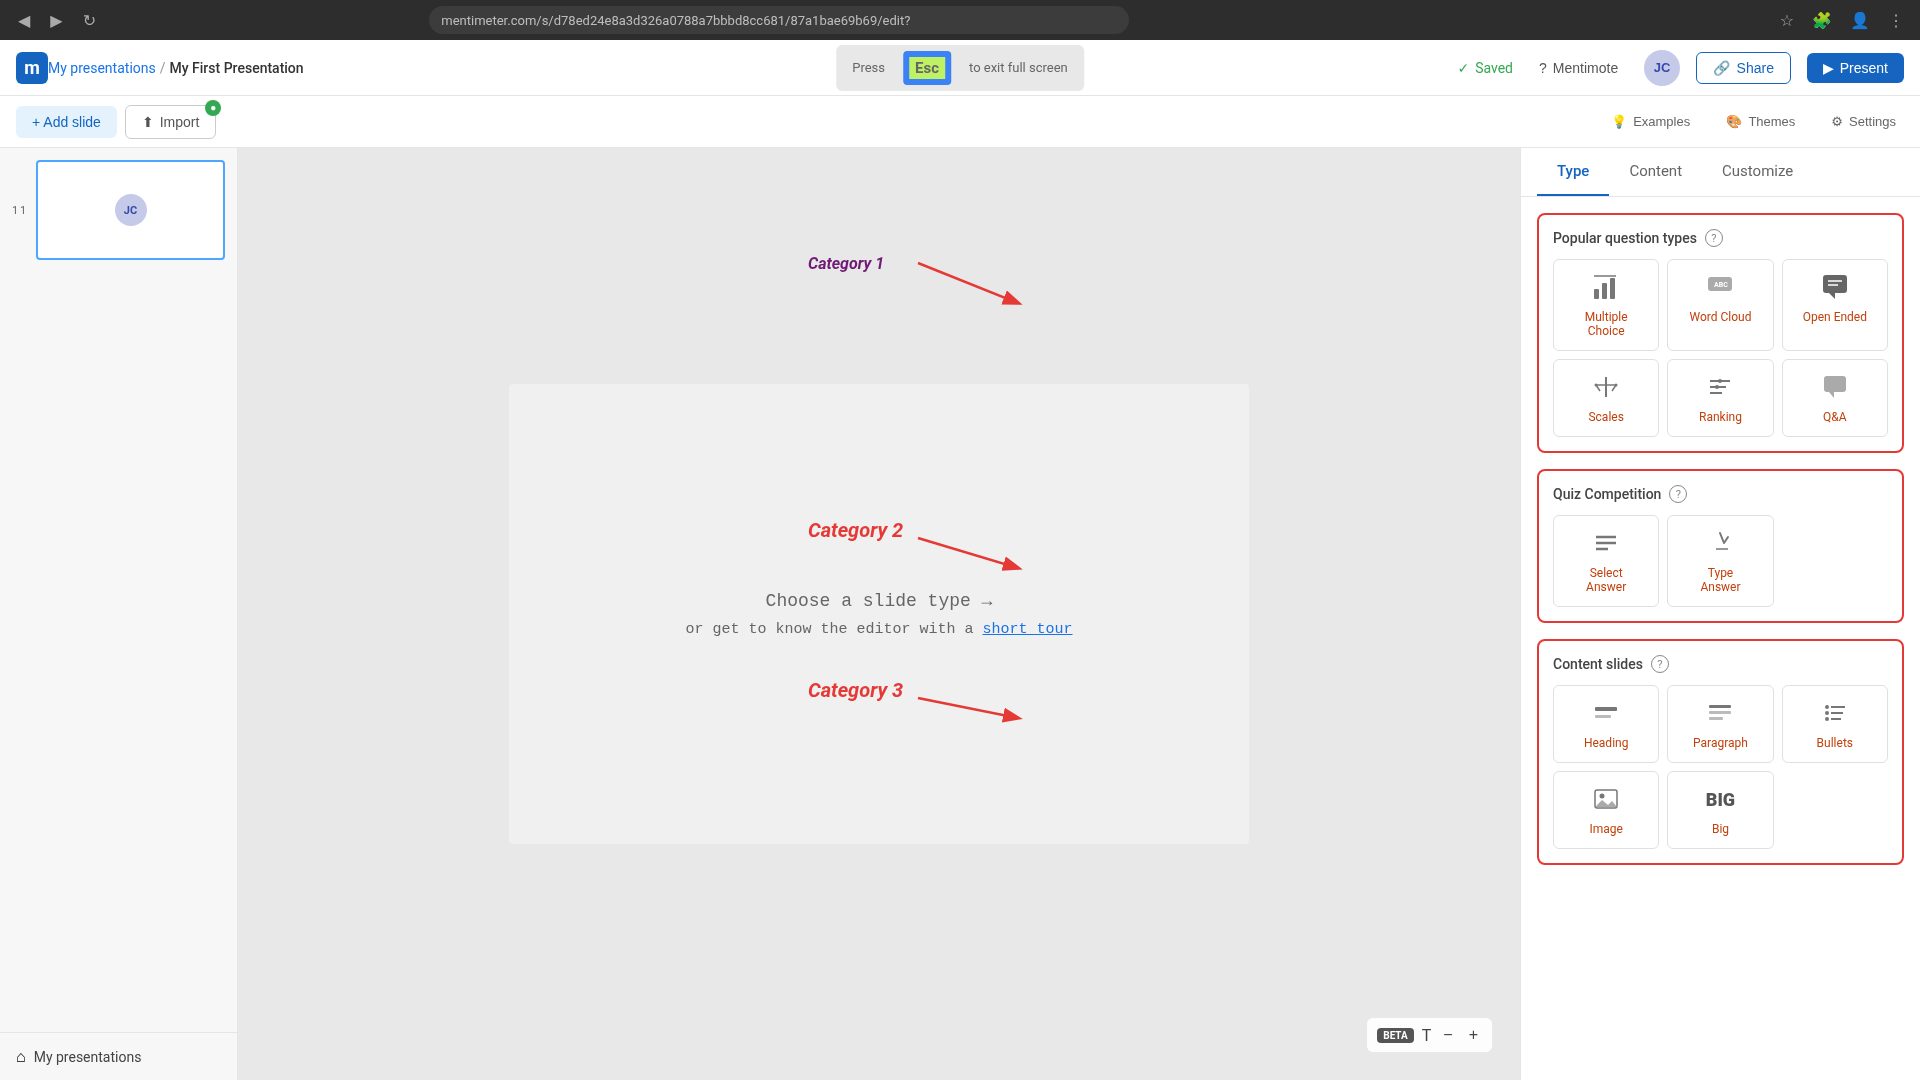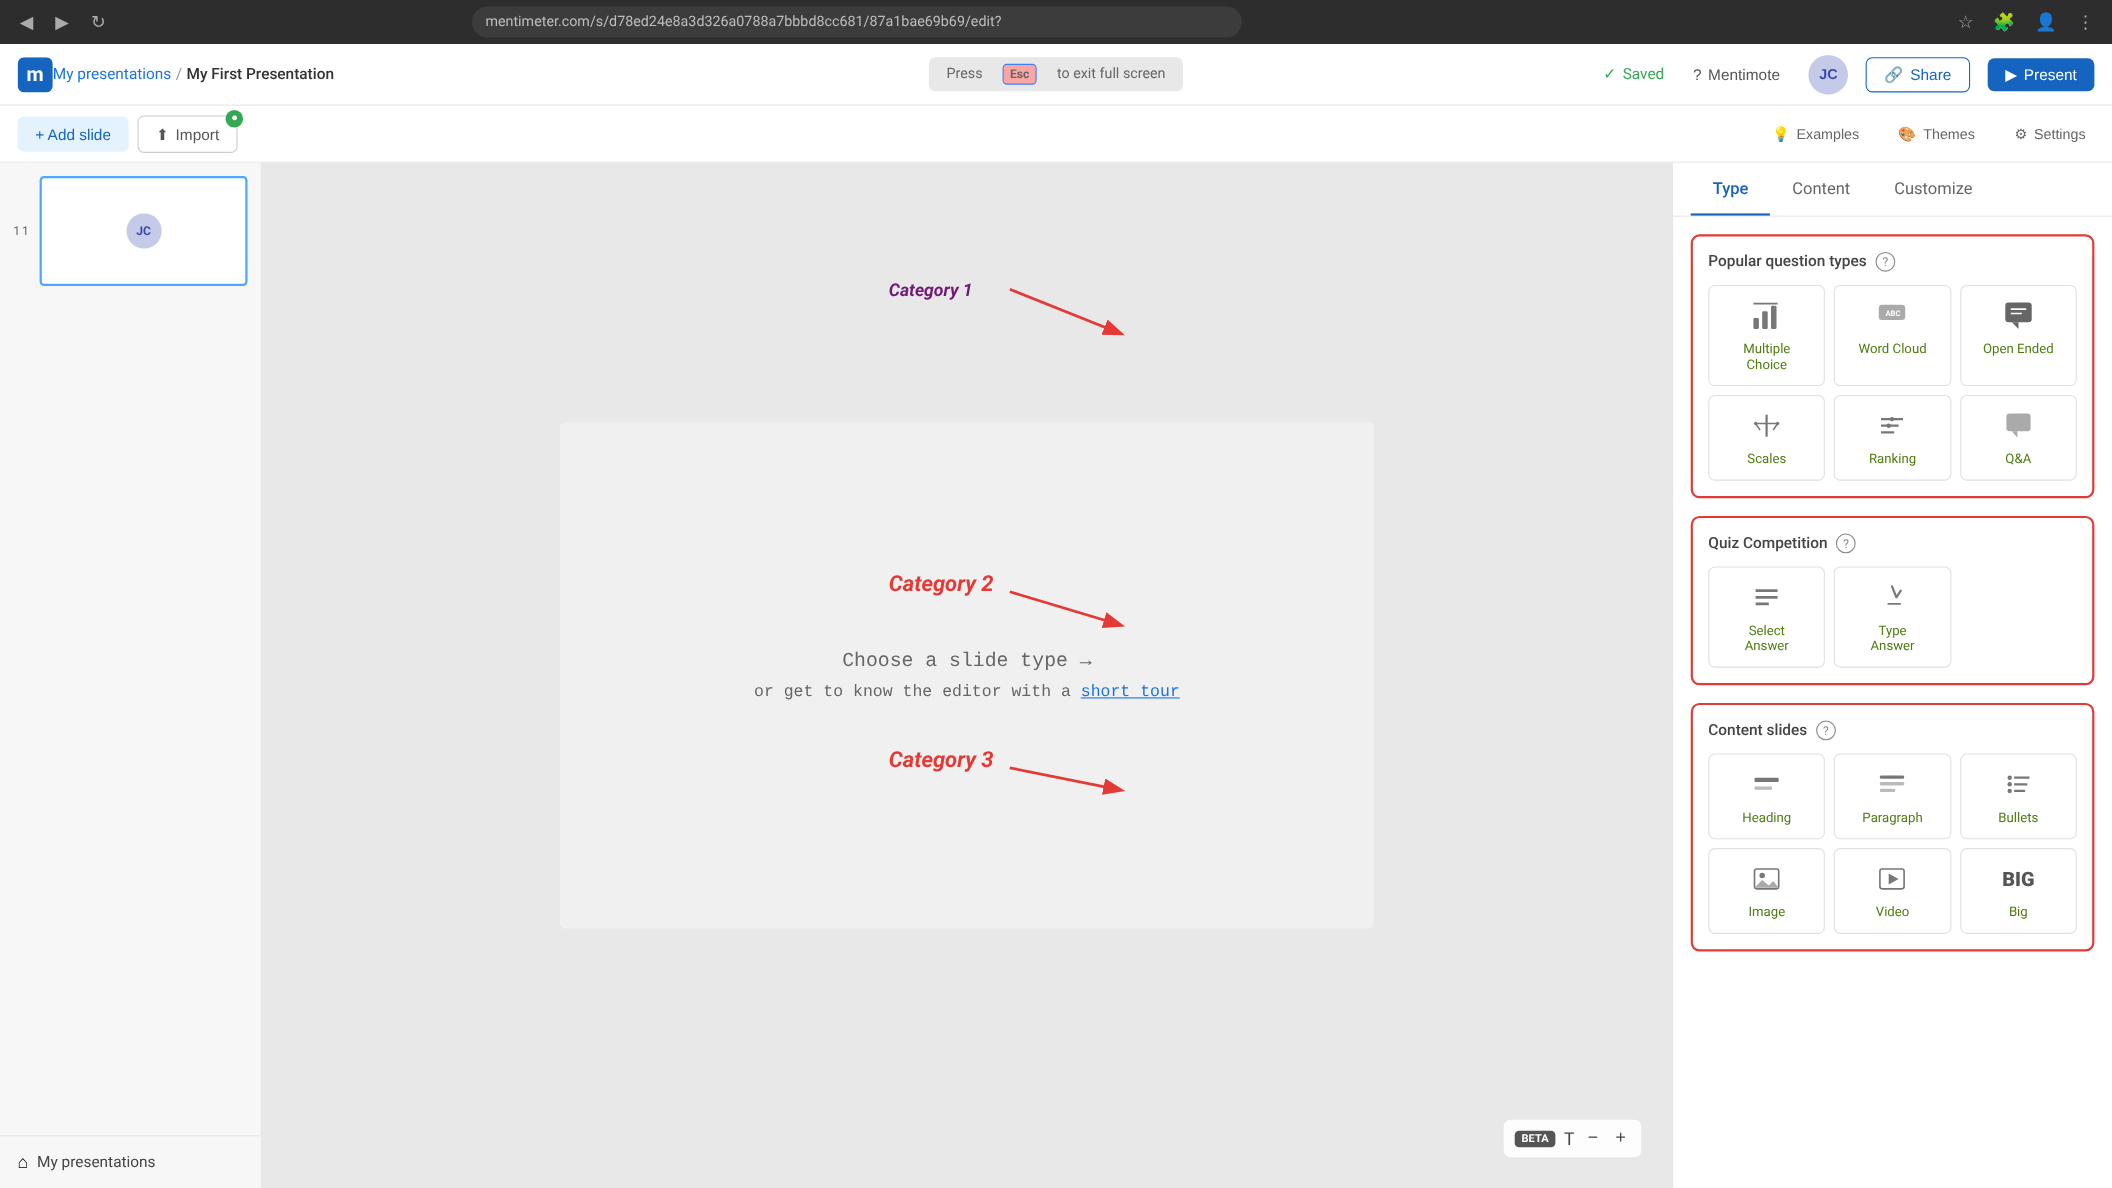--- a/index.html
+++ b/index.html
@@ -91,25 +91,25 @@
       background: #e8e8e8;
       border-radius: 6px;
       padding: 6px 16px;
       font-size: 13px;
       color: #666;
       display: flex;
       align-items: center;
       gap: 18px;
     }
     .esc-key {
-      background: #fca5a5;
-      border: 1px solid #3b82f6;
+      background: #bef264;
+      border: 6px solid #3b82f6;
       border-radius: 4px;
       padding: 2px 6px;
-      font-size: 11px;
+      font-size: 15px;
       font-weight: bold;
     }
 
     .header-right {
       margin-left: auto;
       display: flex;
       align-items: center;
       gap: 16px;
     }
     .saved-indicator {
@@ -470,21 +470,21 @@
     .type-item-icon {
       font-size: 22px;
       color: #555;
       height: 30px;
       display: flex;
       align-items: center;
       justify-content: center;
     }
     .type-item-label {
       font-size: 12px;
-      color: #4d7c0f;
+      color: #c2410c;
       text-align: center;
     }
 
     
     .right-panel::-webkit-scrollbar { width: 6px; }
     .right-panel::-webkit-scrollbar-track { background: #f5f5f5; }
     .right-panel::-webkit-scrollbar-thumb { background: #ccc; border-radius: 3px; }
 
     
     .big-type-item .type-item-icon {
@@ -795,29 +795,20 @@
             <div class="type-item-icon">
               <svg width="28" height="28" viewBox="0 0 28 28">
                 <rect x="3" y="5" width="22" height="18" rx="2" fill="none" stroke="#777" stroke-width="1.5"></rect>
                 <circle cx="10" cy="11" r="2.5" fill="#777"></circle>
                 <polygon points="3,22 10,15 16,20 20,16 25,22" fill="#aaa"></polygon>
               </svg>
             </div>
             <span class="type-item-label">Image</span>
           </div>
 
-          <div class="type-item">
-            <div class="type-item-icon">
-              <svg width="28" height="28" viewBox="0 0 28 28">
-                <rect x="3" y="5" width="22" height="18" rx="2" fill="none" stroke="#777" stroke-width="1.5"></rect>
-                <polygon points="11,9 11,19 20,14" fill="#777"></polygon>
-              </svg>
-            </div>
-            <span class="type-item-label">Video</span>
-          </div>
 
           <div class="type-item big-type-item">
             <div class="type-item-icon">
               <span style="font-size:18px;font-weight:900;color:#555;">BIG</span>
             </div>
             <span class="type-item-label">Big</span>
           </div>
 
         </div>
       </div>

